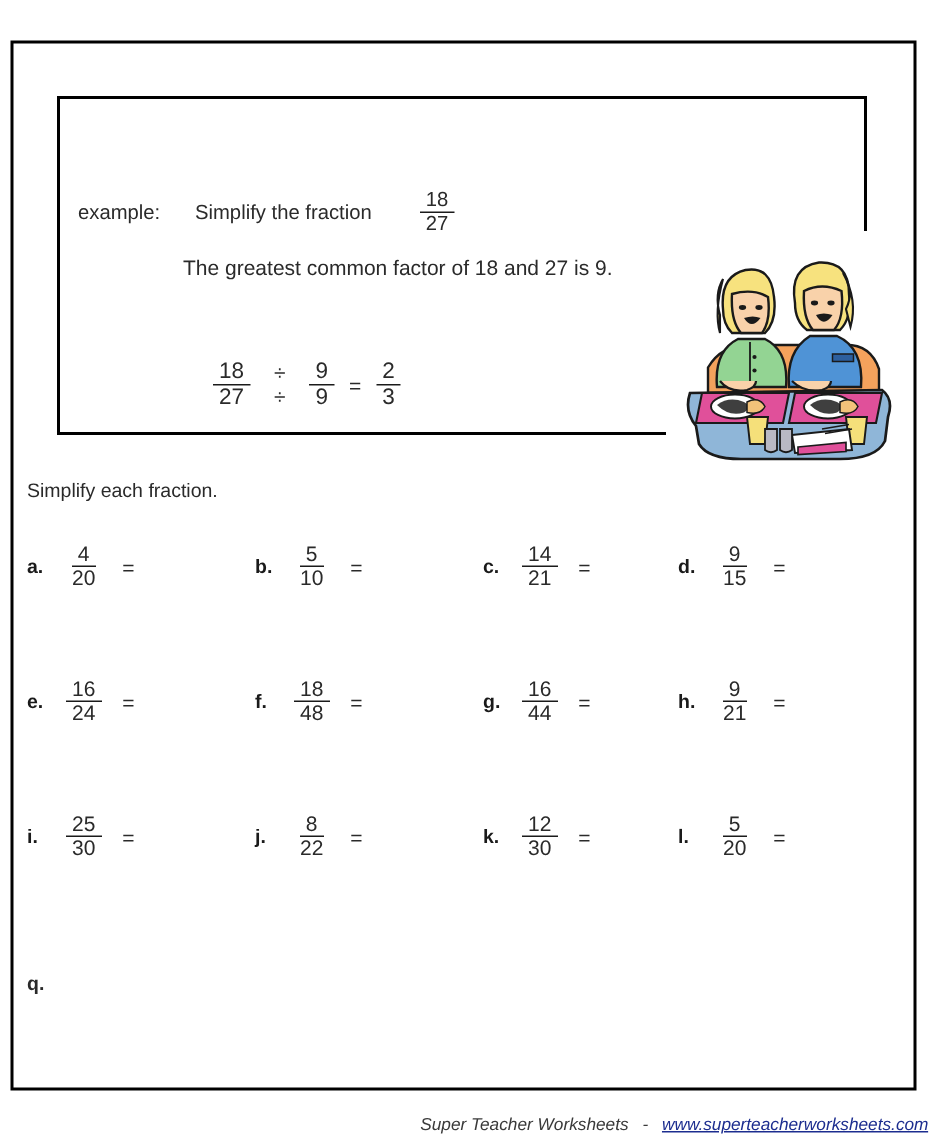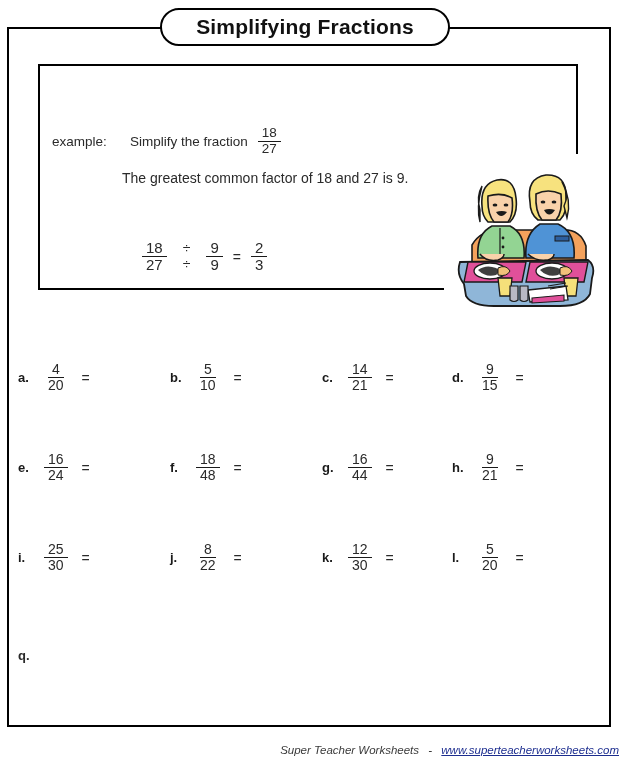--- a/index.html
+++ b/index.html
@@ -82,21 +82,21 @@
 
   .example-row {
     position: absolute;
     left: 14px;
     top: 62px;
     display: flex;
     align-items: center;
     font-size: 13.5px;
   }
   .example-label { width: 78px; }
-  .example-phrase { margin-right: 10px; }
+  .example-phrase { margin-right: 32px; }
 
   .step-line {
     position: absolute;
     font-size: 14px;
     left: 84px;
   }
   .step-gcf  { top: 106px; }
   .step-div  { top: 144px; }
 
   
@@ -211,23 +211,20 @@
     text-decoration: underline;
   }
 </style>
 </head>
 <body>
 
 <div id="page">
 
   <div id="page-frame"></div>
 
-  <div id="title-pill">
-    <span class="title-text">Simplifying Fractions</span>
-  </div>
 
   <div id="instruction-box">
     <div class="ibox-line ibox-top"></div>
     <div class="ibox-line ibox-left"></div>
     <div class="ibox-line ibox-right"></div>
     <div class="ibox-line ibox-bottom"></div>
 
 
     <div class="example-row">
       <span class="example-label">example:</span>
@@ -309,20 +306,21 @@
 
       <path d="M76 140 L114 136 L116 150 L78 152 Z" fill="#ffffff" stroke="#1a1a1a" stroke-width="1.3"></path>
       <path d="M80 148 L112 145 L112 151 L80 153 Z" fill="#e0509a" stroke="#1a1a1a" stroke-width="1.1"></path>
       <path d="M96 136 L114 133 M98 139 L116 136" stroke="#1a1a1a" stroke-width="1.1" fill="none"></path>
 
       <path d="M58 136 L66 136 L66 150 Q62 153 58 150 Z" fill="#b9b9c4" stroke="#1a1a1a" stroke-width="1.2"></path>
       <path d="M68 136 L76 136 L76 150 Q72 153 68 150 Z" fill="#b9b9c4" stroke="#1a1a1a" stroke-width="1.2"></path>
     </svg>
   </div>
 
+  <div id="directions">Simplify each fraction.</div>
 
   <div class="prob-row" id="row-1">
     <div class="prob col-1">
       <span class="plabel">a.</span>
       <span class="frac">
         <span class="num">4</span>
         <span class="den">20</span>
       </span>
       <span class="equals">=</span>
     </div>

